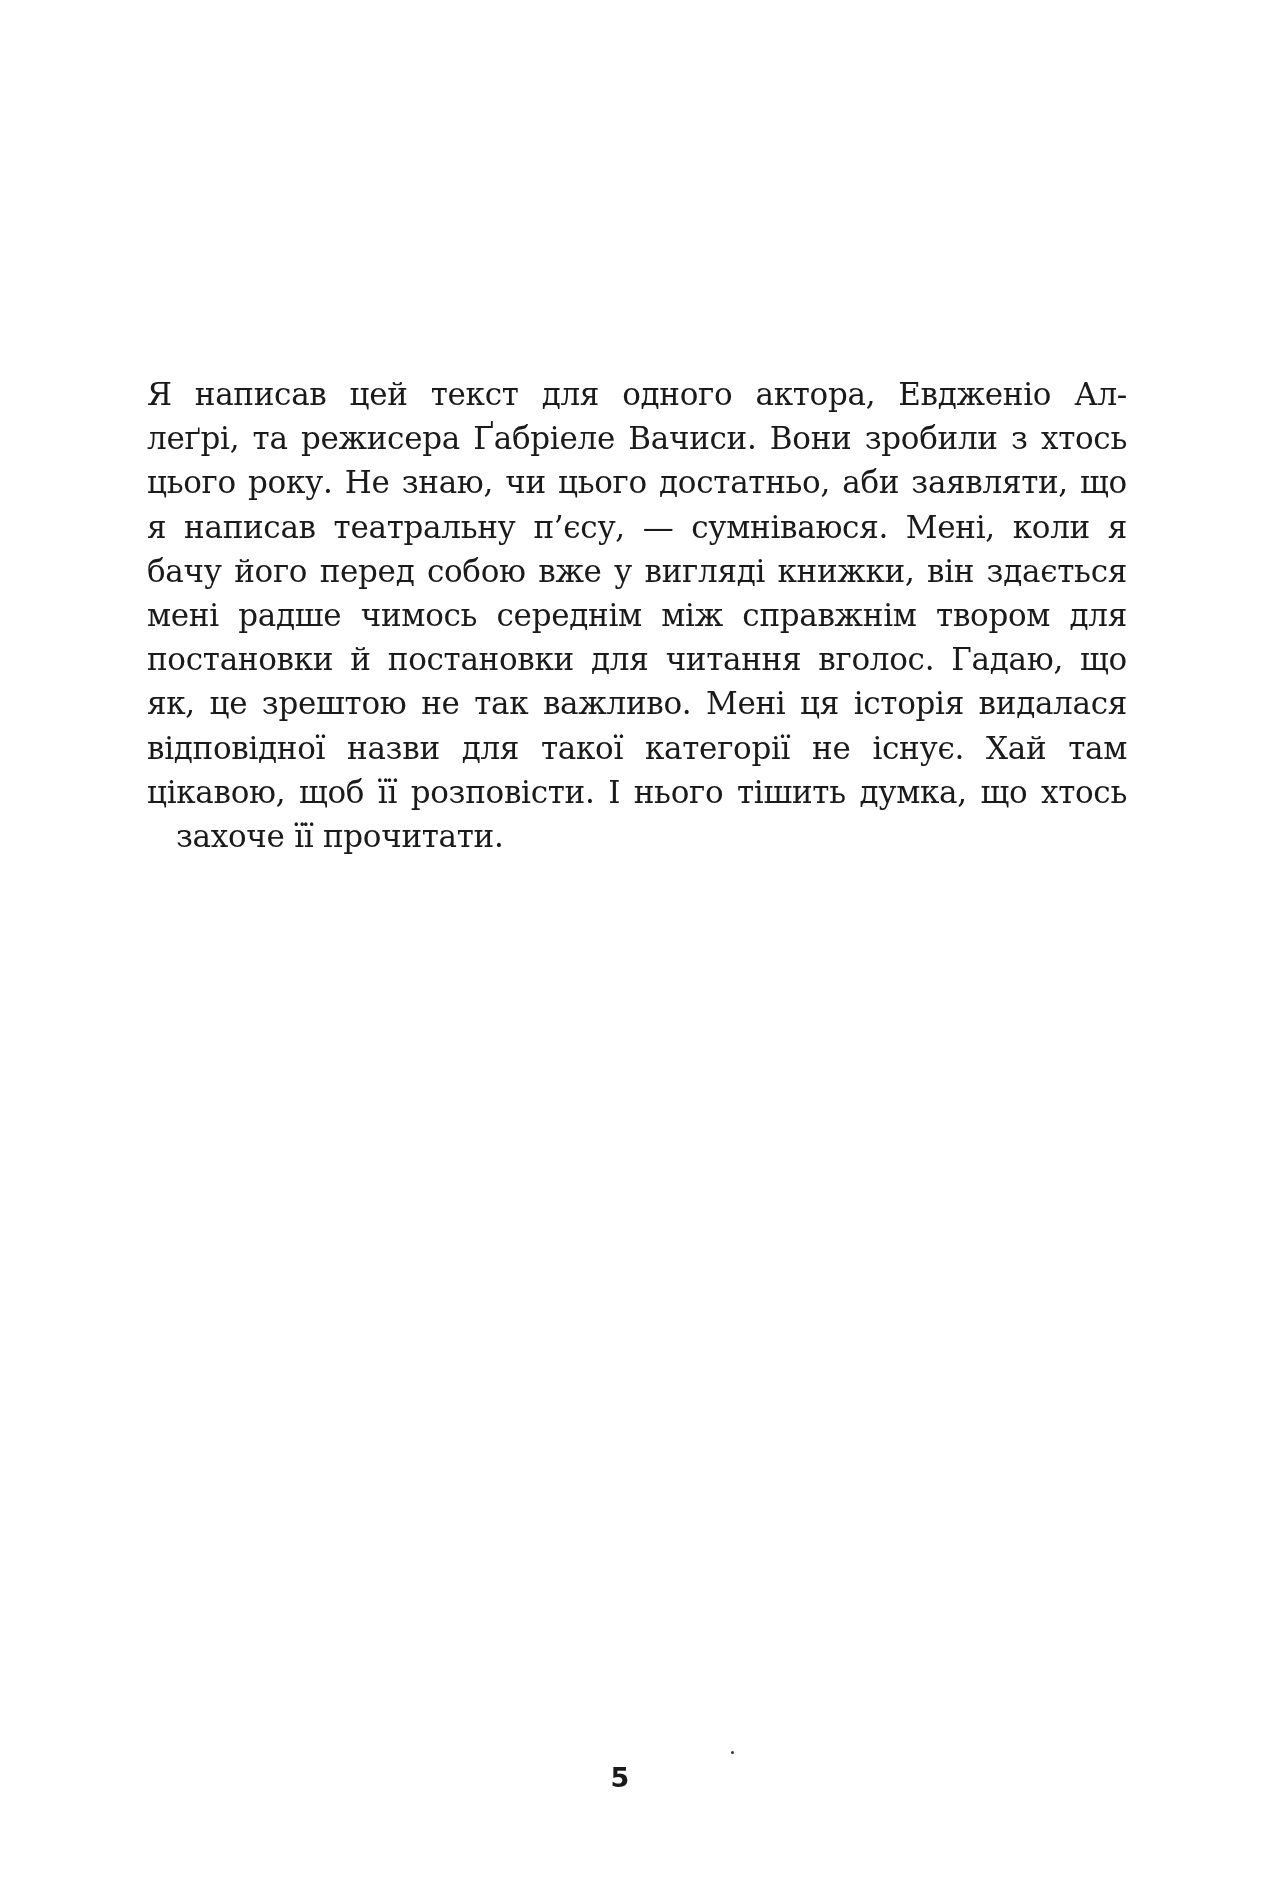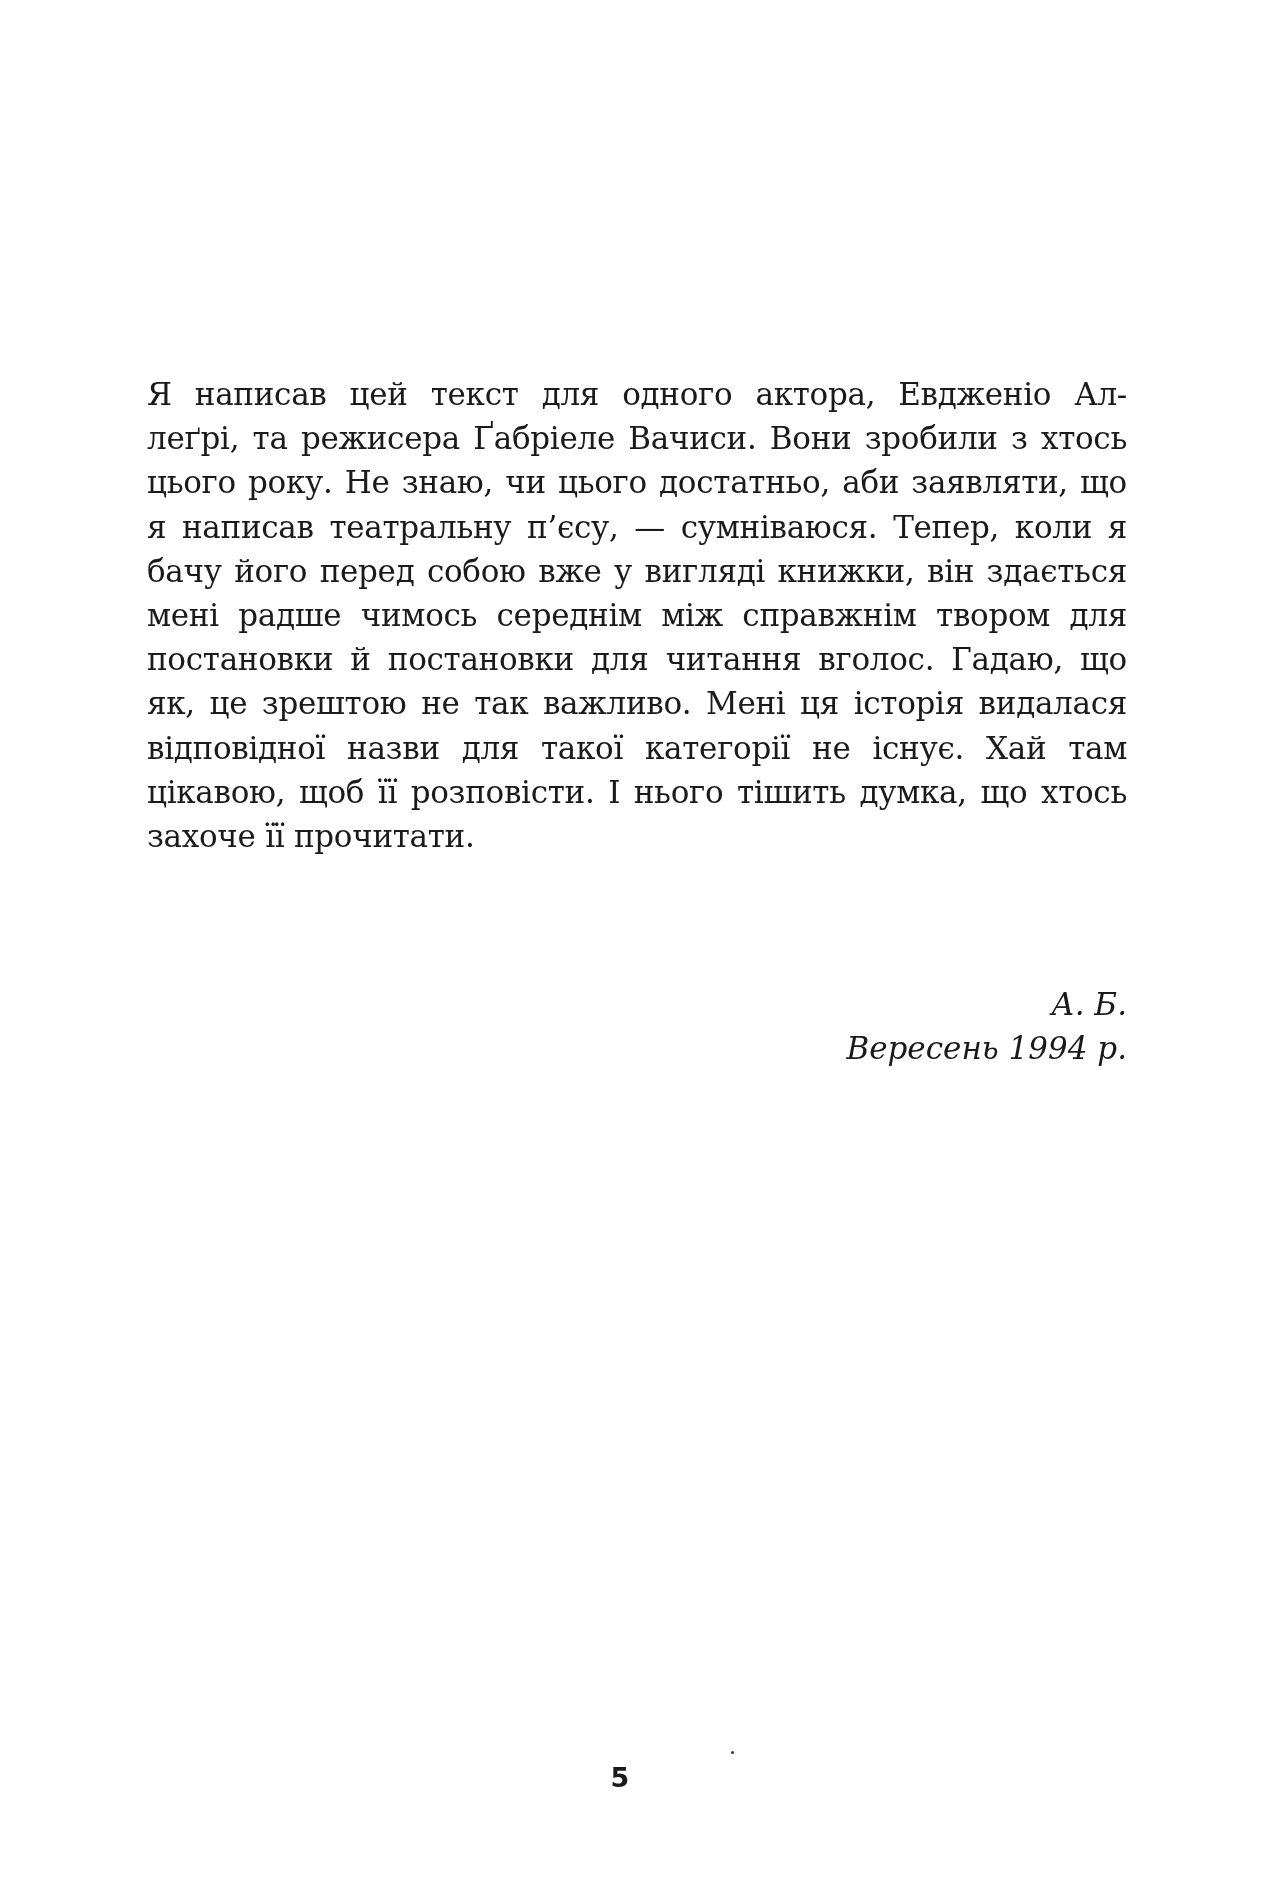--- a/index.html
+++ b/index.html
@@ -32,21 +32,21 @@
       letter-spacing: -0.3px;
     }
     .line {
       display: block;
       white-space: nowrap;
       text-align: justify;
       text-align-last: justify;
       height: 44.2px;
     }
     .line.first { padding-left: 0; }
-    .line.last { text-align-last: left; }
+    .line.last { text-align-last: left; margin-left: 29px; }
     .signature {
       position: absolute;
       right: 135px;
       top: 982px;
       text-align: right;
       font-family: "DejaVu Serif", serif;
       font-style: italic;
       font-size: 31px;
       line-height: 44px;
     }
@@ -72,31 +72,27 @@
   </style>
 </head>
 <body>
 
 <div class="page">
 
   <div class="body-text">
     <span class="line first" style="padding-left: 0px; text-indent: 0px;">Я написав цей текст для одного актора, Евдженіо Ал-</span>
     <span class="line">леґрі, та режисера Ґабріеле Вачиси. Вони зробили з хтось</span>
     <span class="line">цього року. Не знаю, чи цього достатньо, аби заявляти, що</span>
-    <span class="line">я написав театральну п’єсу, — сумніваюся. Тепер, коли я</span>
+    <span class="line">я написав театральну п’єсу, — сумніваюся. Мені, коли я</span>
     <span class="line">бачу його перед собою вже у вигляді книжки, він здається</span>
     <span class="line">мені радше чимось середнім між справжнім твором для</span>
     <span class="line">постановки й постановки для читання вголос. Гадаю, що</span>
     <span class="line">як, це зрештою не так важливо. Мені ця історія видалася</span>
     <span class="line">відповідної назви для такої категорії не існує. Хай там</span>
     <span class="line">цікавою, щоб її розповісти. І нього тішить думка, що хтось</span>
     <span class="line last">захоче її прочитати.</span>
   </div>
 
-  <div class="signature">
-    <span>А. Б.</span>
-    <span>Вересень 1994 р.</span>
-  </div>
 
   <div class="page-number">5</div>
 
   <div class="speck" style="left:731px; top:1751px;"></div>
 </div>
 
 </body></html>

